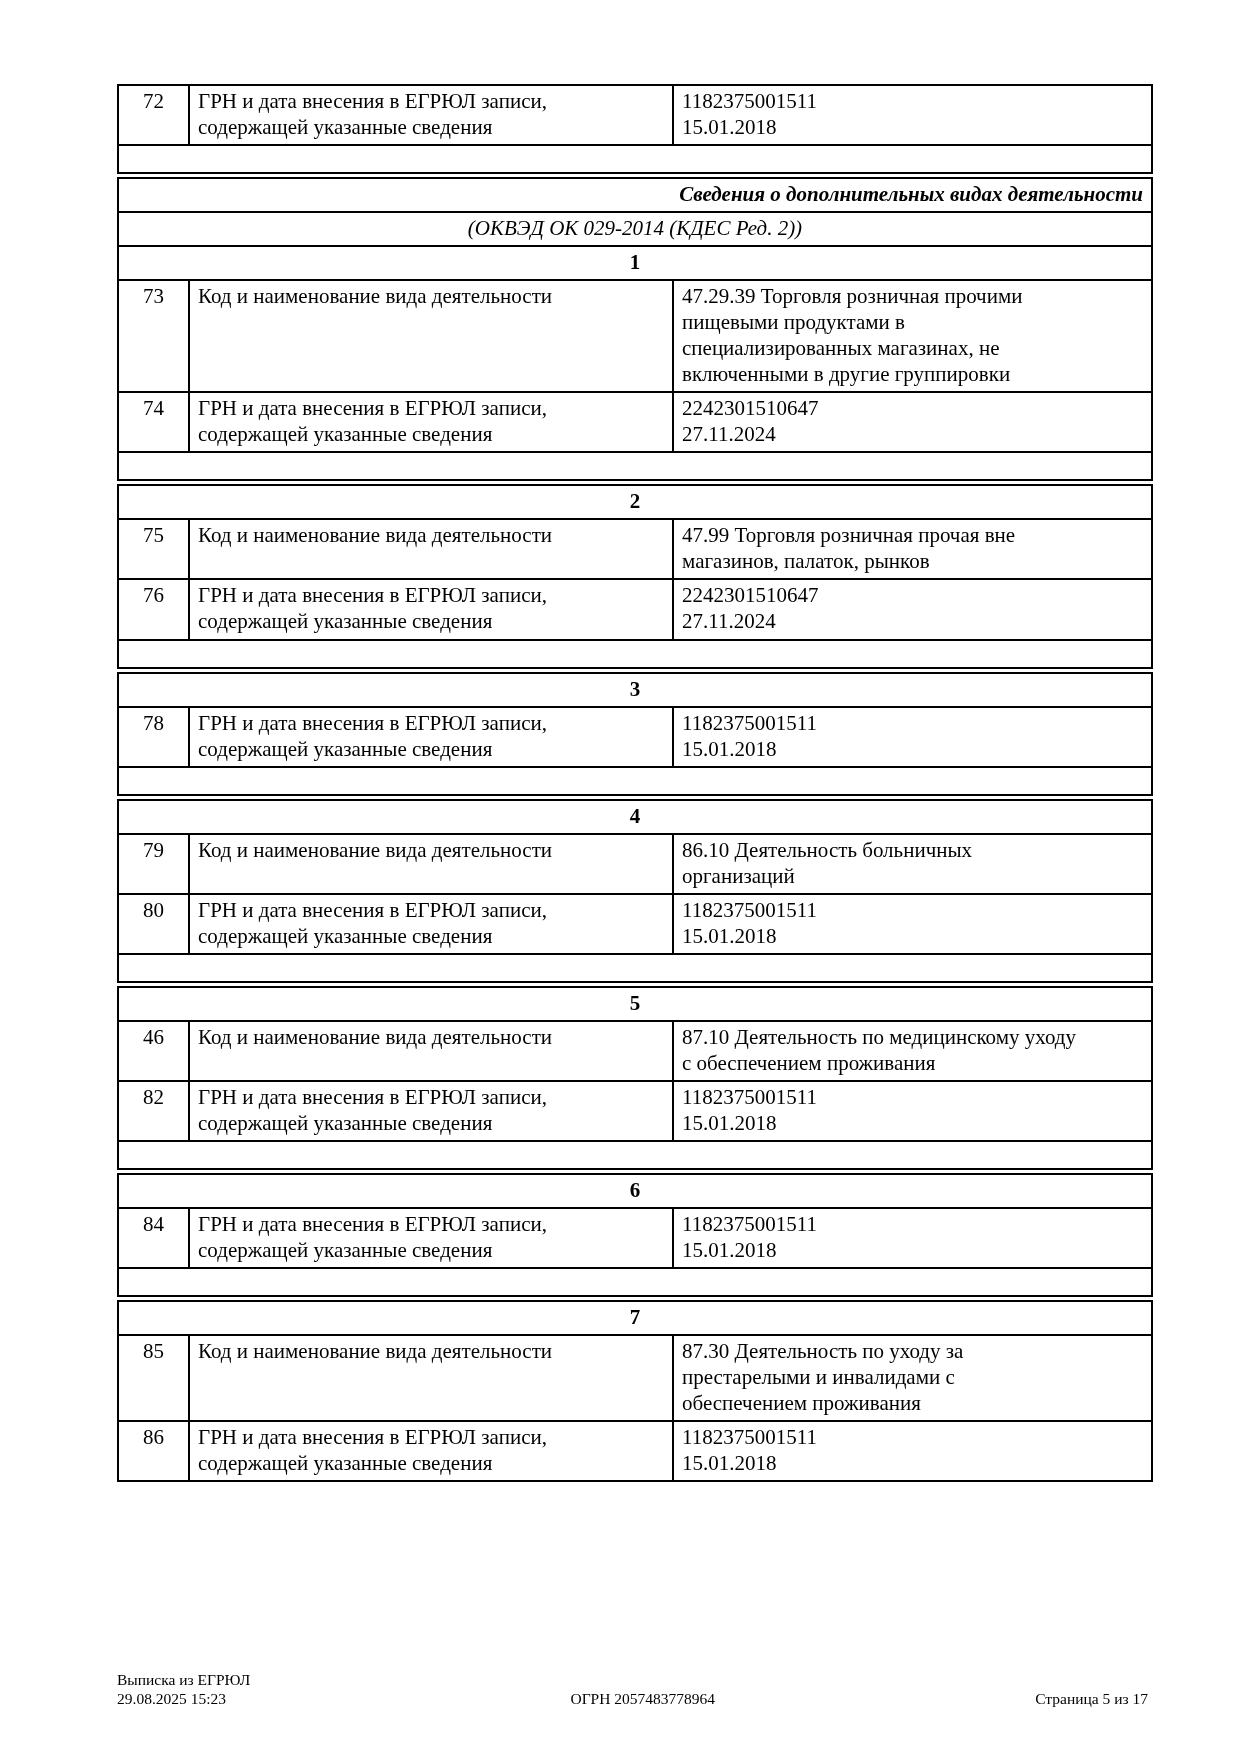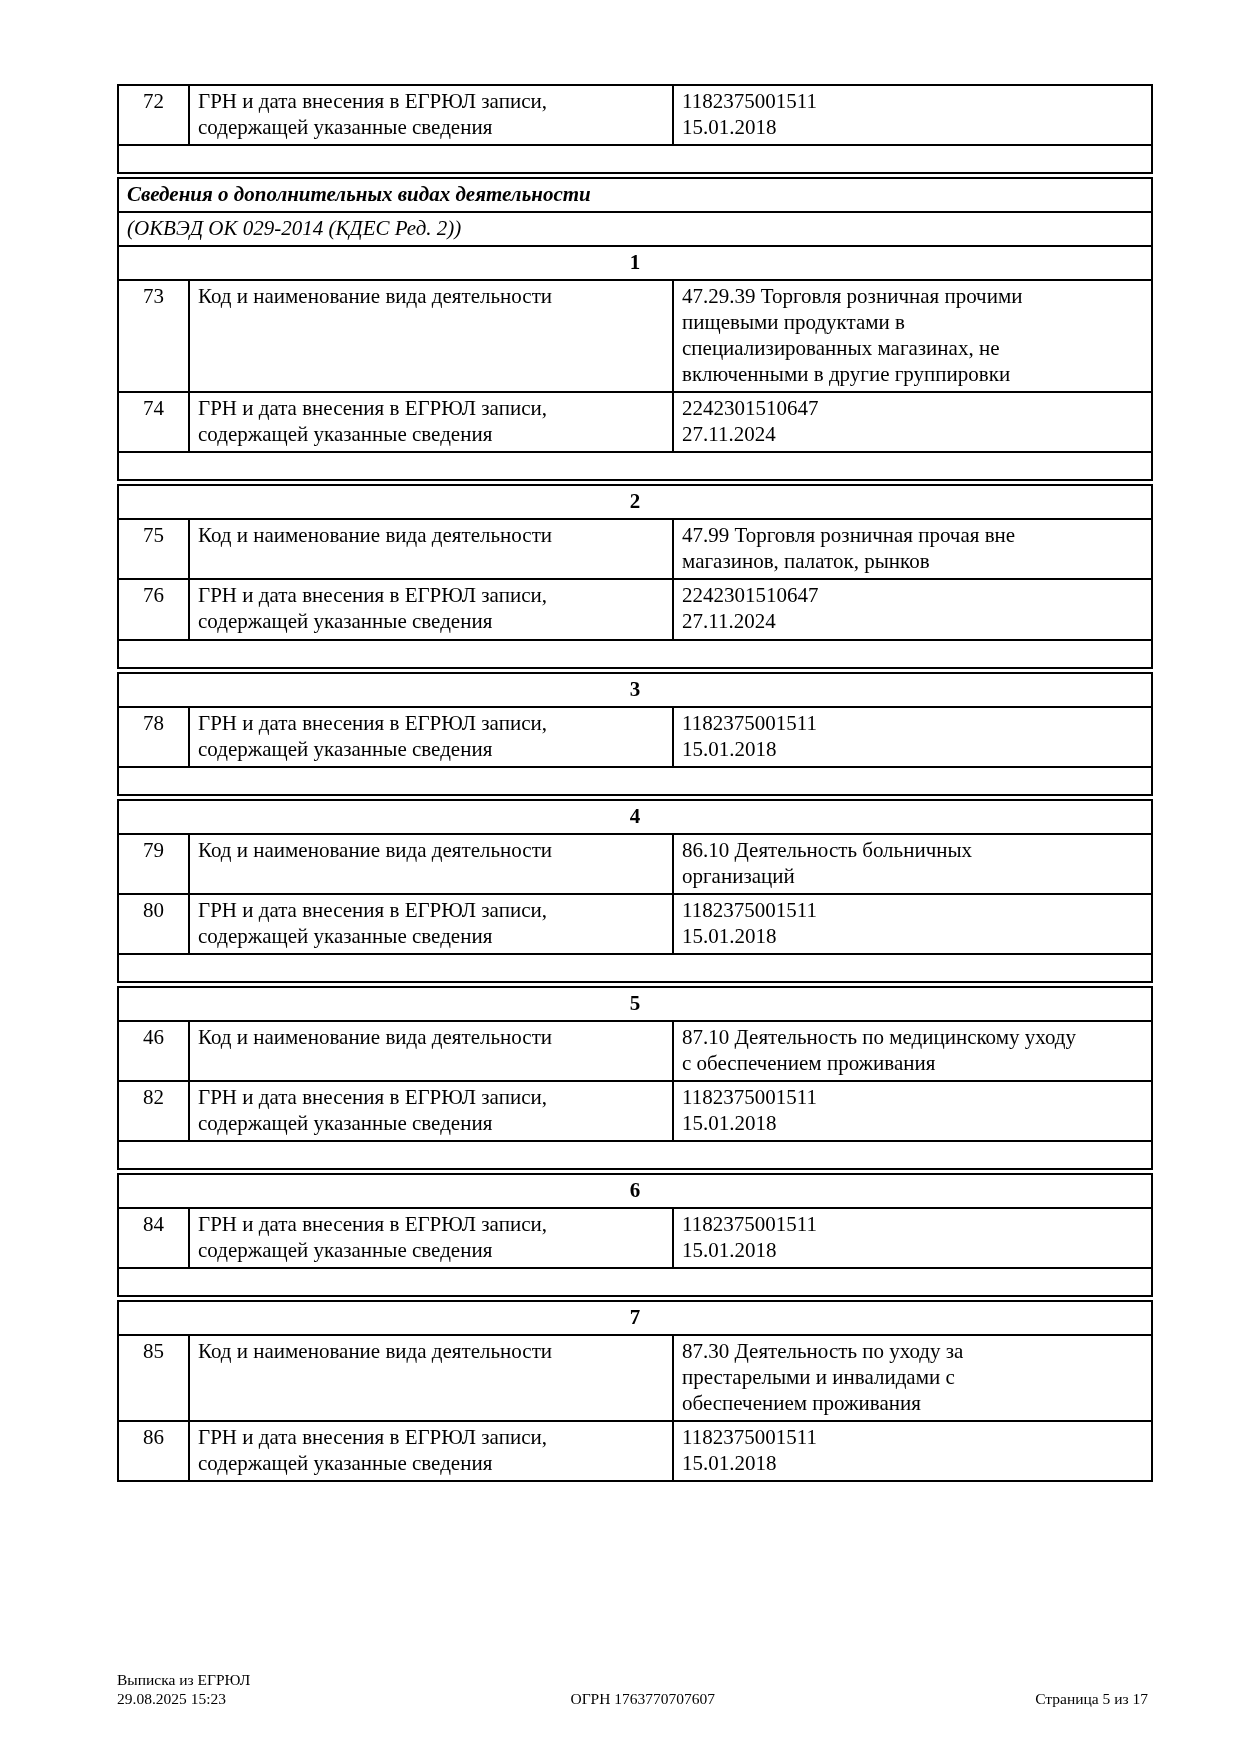--- a/index.html
+++ b/index.html
@@ -39,27 +39,27 @@
   }
   col.c-num   { width: 71px; }
   col.c-label { width: 484px; }
   col.c-value { width: 479px; }
   td.num {
     text-align: center;
     padding-left: 2px;
     padding-right: 2px;
   }
   tr.title-row td {
-    text-align: left;
+    text-align: right;
     font-weight: bold;
     font-style: italic;
     height: 26px;
   }
   tr.subtitle-row td {
-    text-align: left;
+    text-align: center;
     font-style: italic;
     height: 26px;
   }
   tr.secnum-row td {
     text-align: center;
     font-weight: bold;
     height: 26px;
   }
   tr.spacer-row td {
     height: 26px;
@@ -301,16 +301,16 @@
         <td>1182375001511
 15.01.2018</td>
       </tr>
     </tbody>
       </table>
 
   </div>
 
   <div class="footer">
     <div class="fcol"><span>Выписка из ЕГРЮЛ</span><br><span>29.08.2025 15:23</span></div>
-    <div class="fcol fcenter">ОГРН 1763770707607</div>
+    <div class="fcol fcenter">ОГРН 2057483778964</div>
     <div class="fcol fright">Страница 5 из 17</div>
   </div>
 </div>
 
 </body></html>

